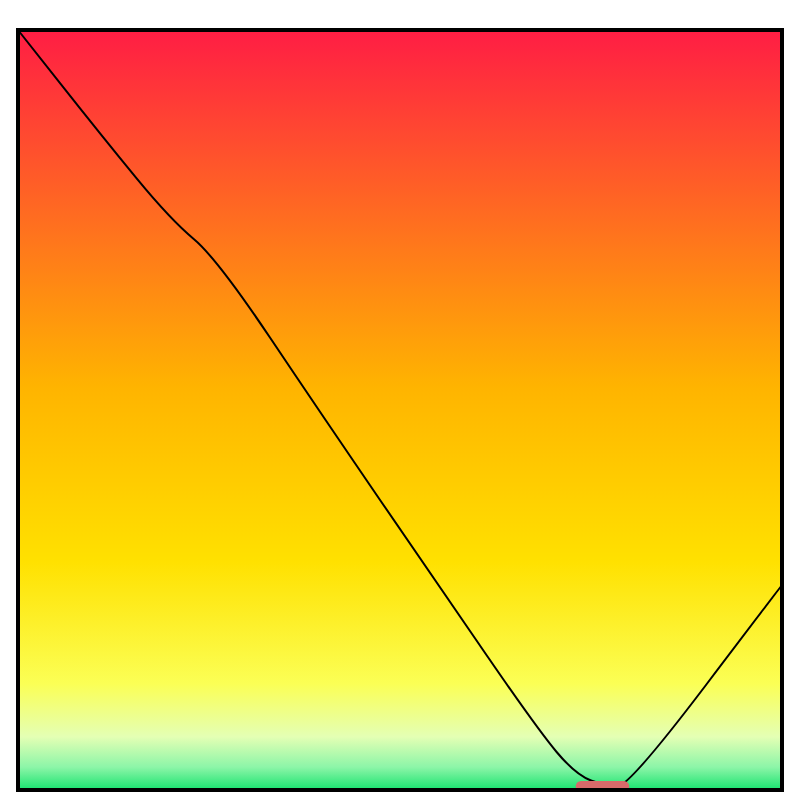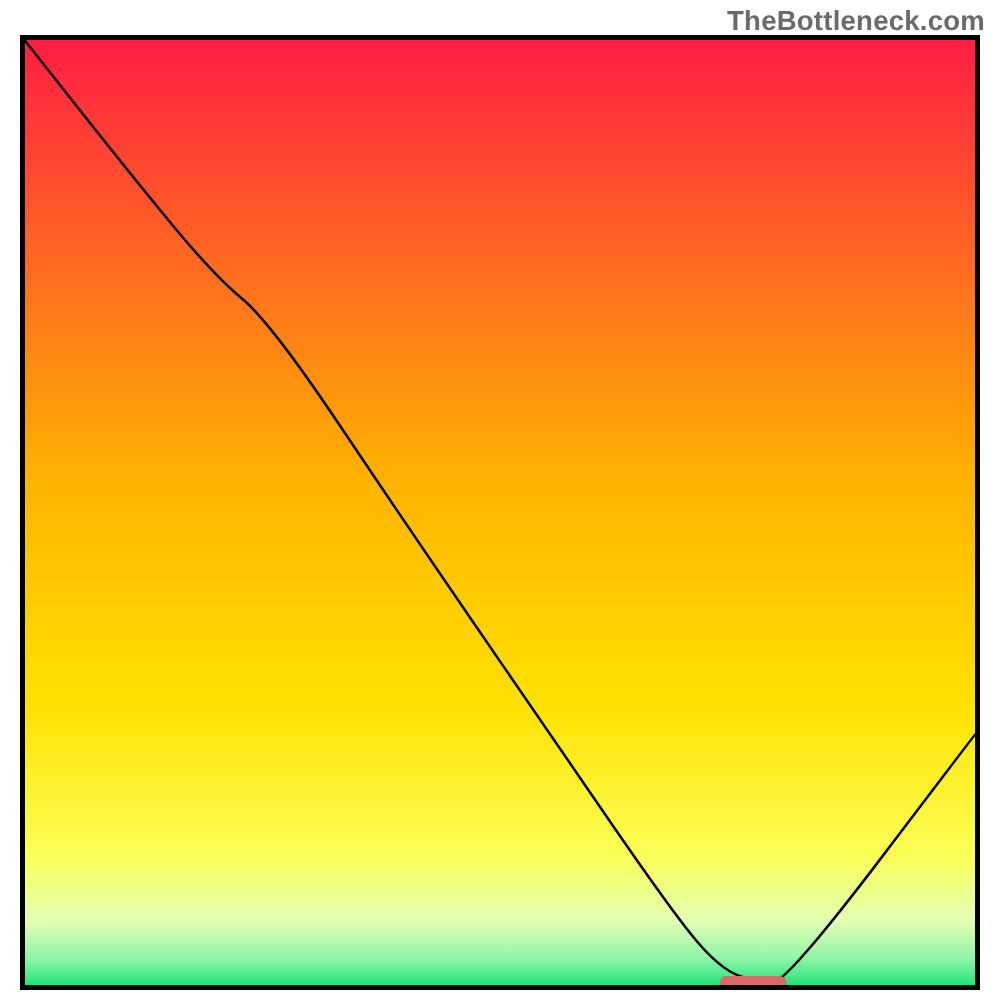--- a/index.html
+++ b/index.html
@@ -26,21 +26,20 @@
     letter-spacing: 0.2px;
   }
   svg {
     display: block;
   }
 </style>
 </head>
 <body>
 
 <div class="chart-container">
-  <div class="watermark">TheBottleneck.com</div>
   <svg id="chart-svg" width="800" height="800" viewBox="0 0 800 800">
       <defs>
         <linearGradient id="bg-grad" x1="0" y1="0" x2="0" y2="1">
           <stop offset="0%" stop-color="#ff1d44"></stop>
           <stop offset="47%" stop-color="#ffb400"></stop>
           <stop offset="70%" stop-color="#ffe100"></stop>
           <stop offset="86%" stop-color="#fbff55"></stop>
           <stop offset="93%" stop-color="#e4ffb4"></stop>
           <stop offset="97%" stop-color="#8cf5a8"></stop>
           <stop offset="100%" stop-color="#17e36f"></stop>

